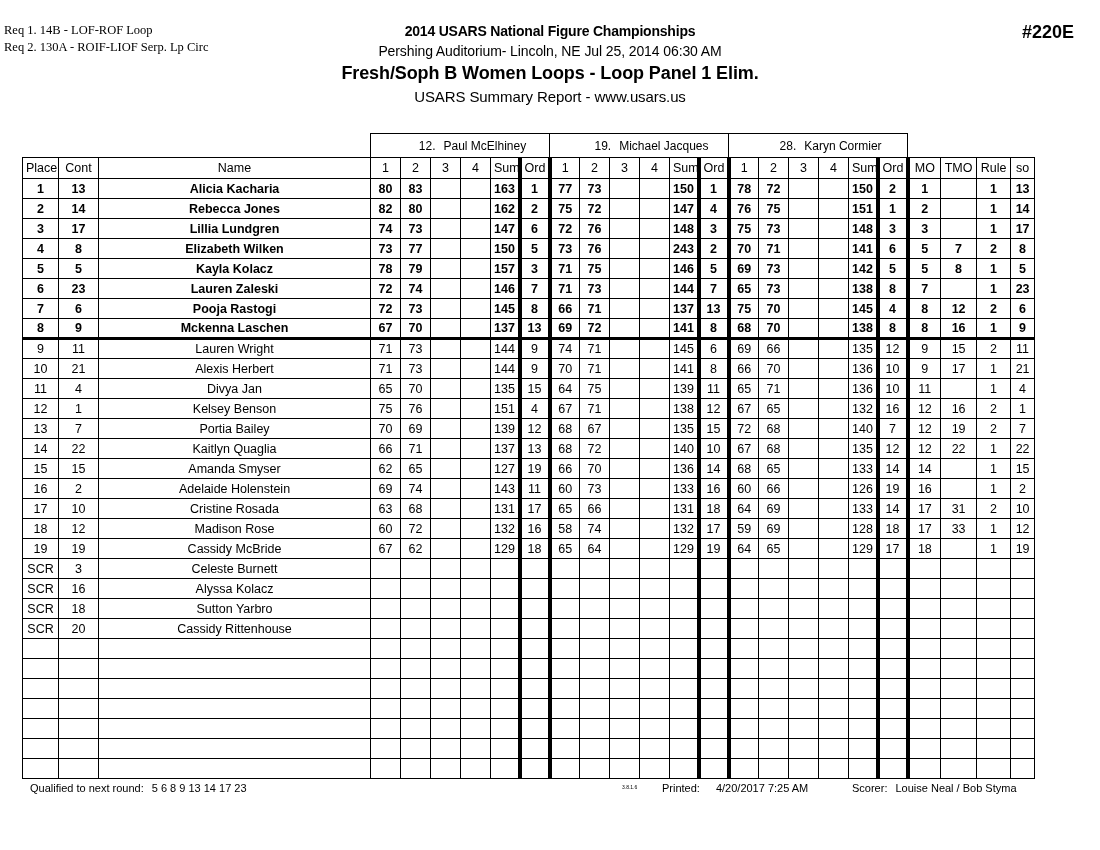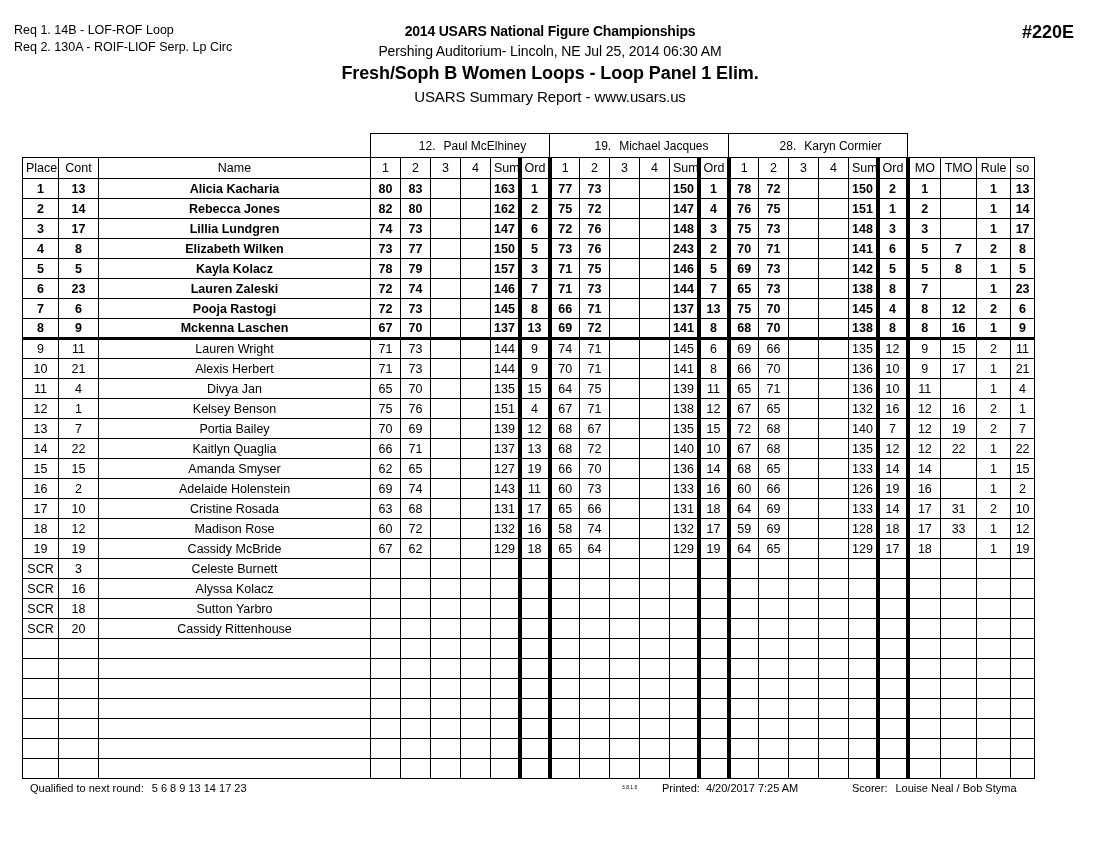--- a/index.html
+++ b/index.html
@@ -13,24 +13,25 @@
     color: #000000;
     position: relative;
     overflow: hidden;
   }
 
   
   .header { position: relative; height: 112px; }
 
   .req-block {
     position: absolute;
-    left: 14px; top: 22px;
+    left: 4px; top: 22px;
     font-size: 12.5px;
     line-height: 17px;
     white-space: nowrap;
+    font-family: Liberation Serif, serif;
   }
   .req-line { display: block; }
 
   .title-block {
     position: absolute;
     left: 0; right: 0; top: 20px;
     text-align: center;
     width: 1100px;
   }
   .title-main {
@@ -132,21 +133,21 @@
   }
   .foot-qual .lbl { margin-right: 8px; text-align: right; }
   .foot-ver {
     position: absolute; left: 600px; top: 2px;
     font-size: 5px;
   }
   .foot-printed {
     position: absolute; left: 640px; top: 0;
     white-space: nowrap;
   }
-  .foot-printed .lbl { margin-right: 6px; }
+  .foot-printed .lbl { margin-right: 16px; }
   .foot-scorer {
     position: absolute; left: 830px; top: 0;
     white-space: nowrap;
   }
   .foot-scorer .lbl { margin-right: 8px; }
 </style>
 </head>
 <body>
 
 <div class="header">

